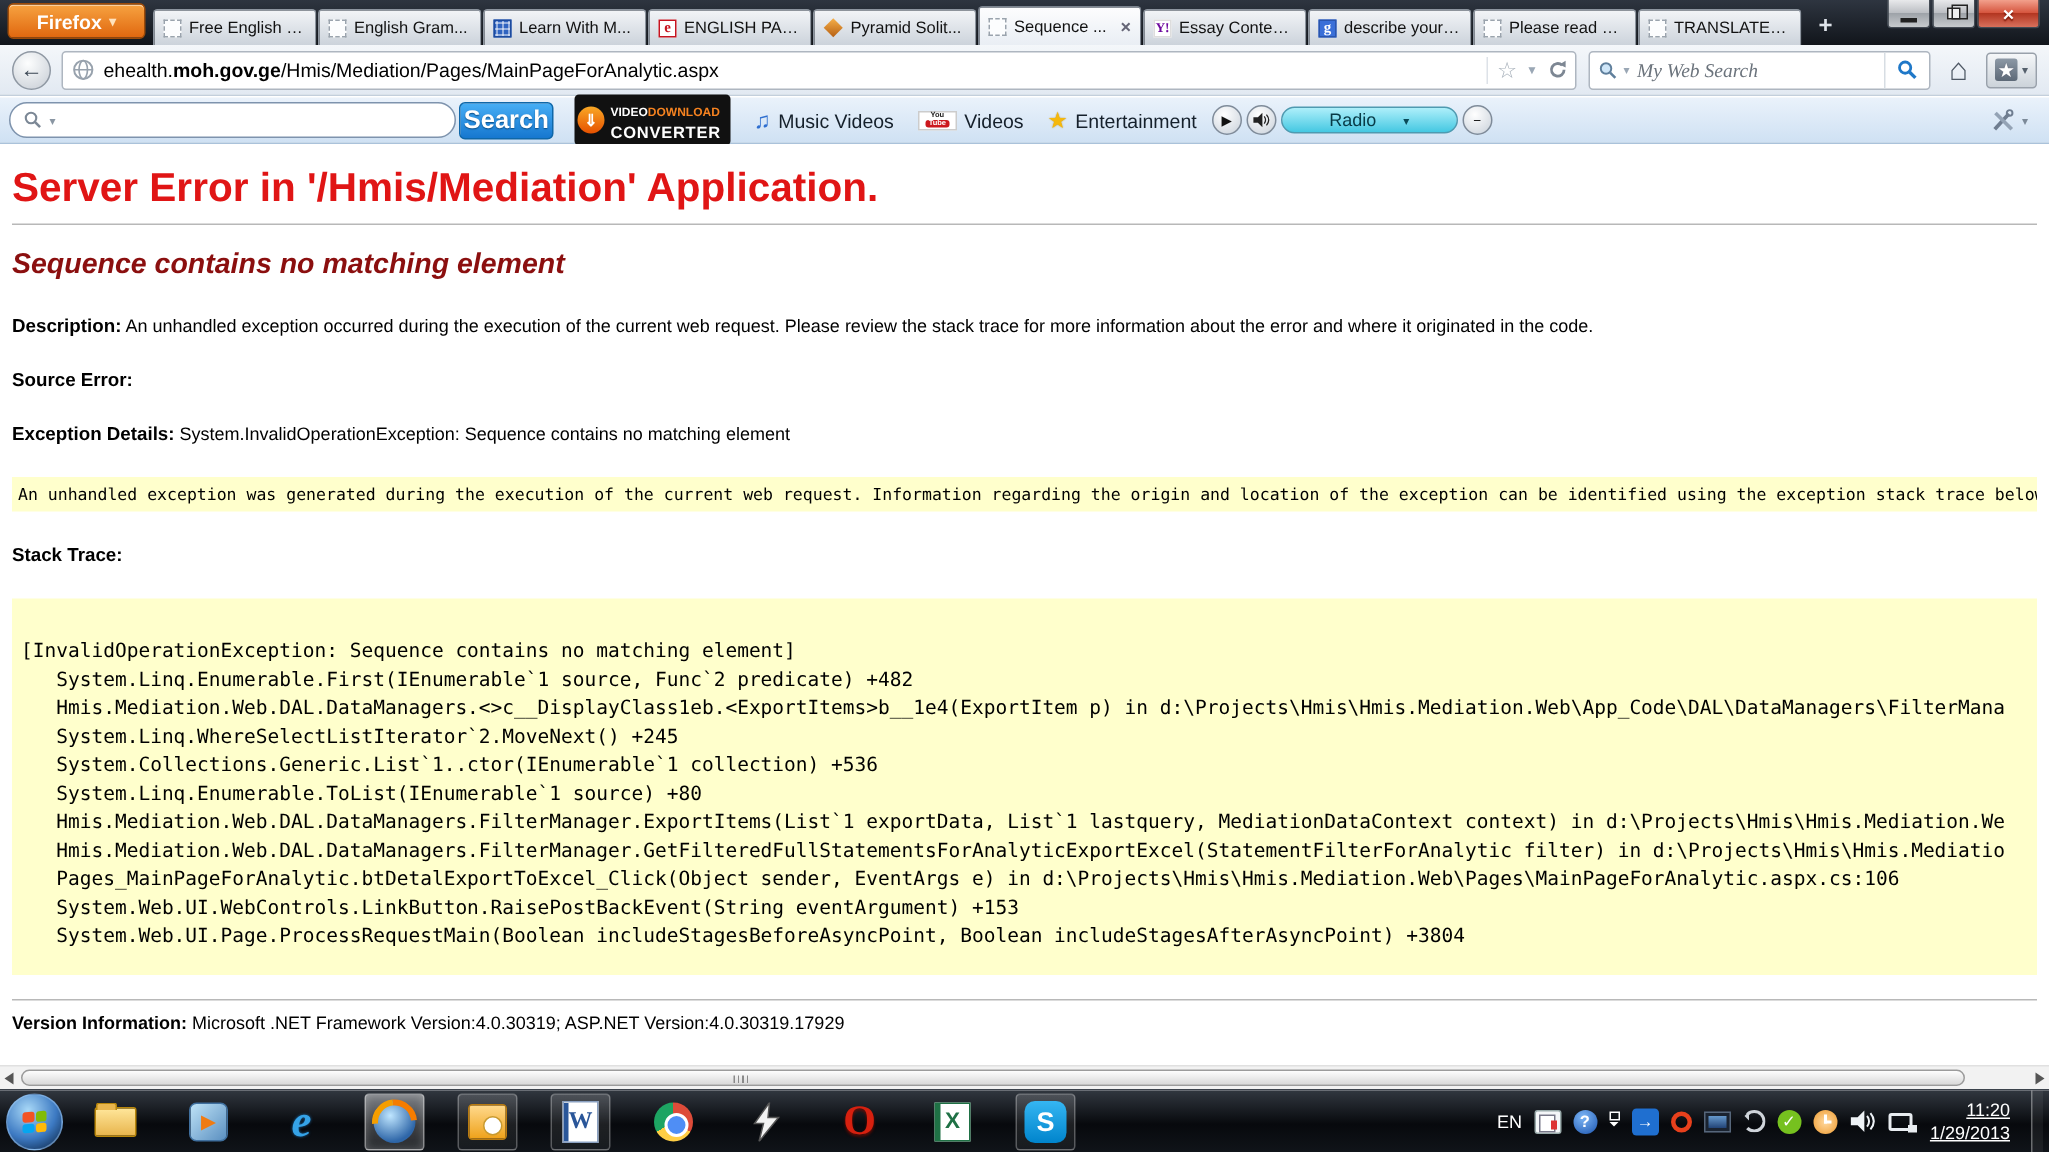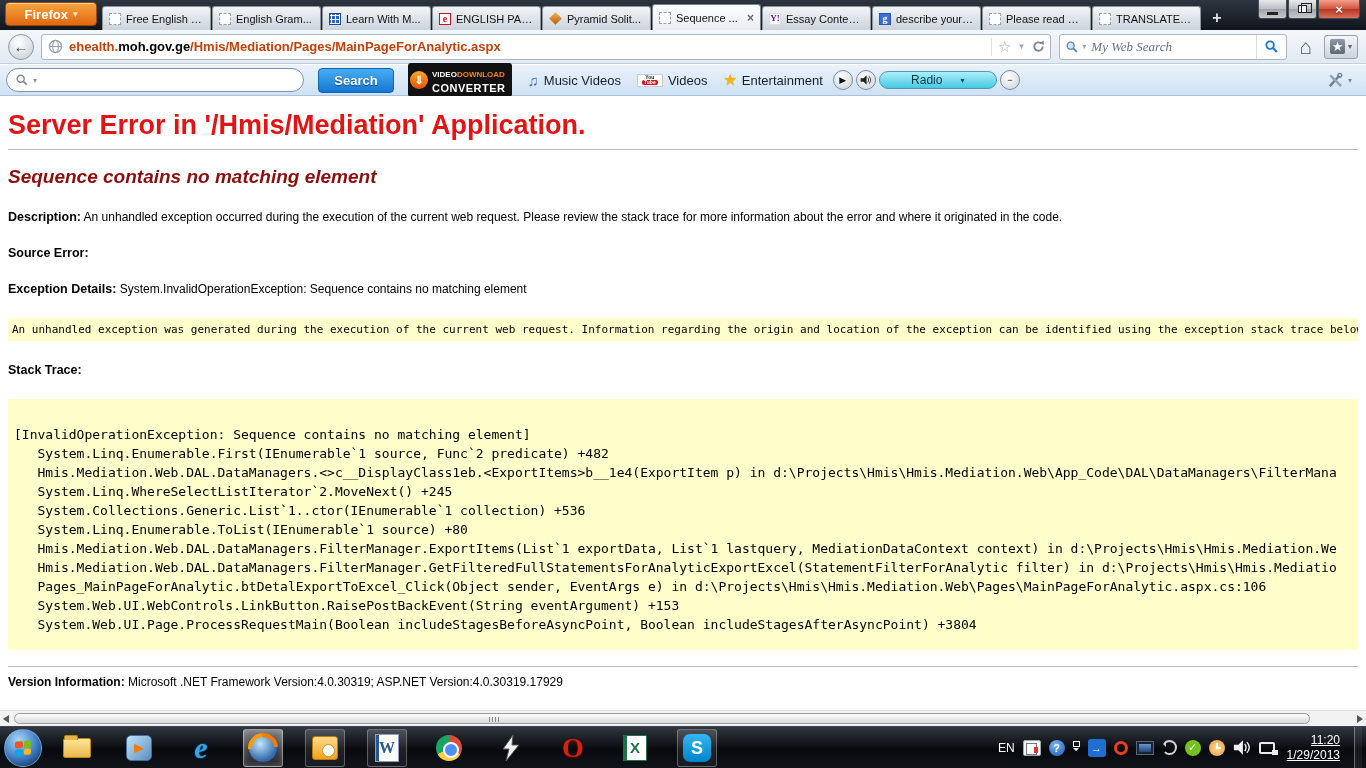--- a/index.html
+++ b/index.html
@@ -45,21 +45,21 @@
   
   .navbar{position:absolute;left:0;top:30px;width:1366px;height:34px;
           background:linear-gradient(#f4f7fa,#e2e9f2);border-bottom:1px solid #c3cfdc;
           display:flex;align-items:center;padding:0 8px;}
   .backbtn{width:26px;height:26px;border-radius:50%;border:1px solid #8f98a3;
            background:radial-gradient(circle at 40% 30%,#fdfefe,#c6ccd4);
            display:flex;align-items:center;justify-content:center;font-size:15px;font-weight:bold;color:#3a4653;flex:none;}
   .urlbar{flex:1;height:26px;margin-left:7px;background:#fff;border:1px solid #aeb6c0;border-radius:3px;
           display:flex;align-items:center;padding:0 4px;font-size:13px;}
   .urlbar .globe{flex:none;margin:0 6px 0 2px;}
-  .url-prefix,.url-path{color:#c2410c;font-weight:bold;}
+  .url-prefix,.url-path{color:#000000;}
   .url-domain{color:#000;font-weight:bold;}
   .urltools{margin-left:auto;display:flex;align-items:center;gap:6px;border-left:1px solid #dde2e8;padding-left:6px;}
   .urltools .star{color:#a7b0ba;font-size:15px;}
   .urltools .dd{color:#9aa7b5;font-size:8px;}
   .searchbox{width:228px;height:26px;margin-left:8px;background:#fff;border:1px solid #aeb6c0;border-radius:3px;
              display:flex;align-items:center;padding:0 0 0 5px;flex:none;}
   .searchbox input{border:none;outline:none;flex:1;font-family:"Liberation Serif",serif;font-style:italic;
                    font-size:13px;color:#555;background:transparent;min-width:0;}
   .searchbox input::placeholder{color:#6b737c;font-style:italic;}
   .searchbox .dd{color:#9aa7b5;font-size:8px;margin:0 3px;}
@@ -71,22 +71,22 @@
                 width:15px;height:15px;border-radius:2px;display:flex;align-items:center;justify-content:center;}
   .bmbtn .dd{font-size:8px;color:#55606c;}
 
   
   .toolbar{position:absolute;left:0;top:65px;width:1366px;height:31px;
            background:linear-gradient(#eaf2fb,#cfe1f3);border-bottom:1px solid #aac2da;
            display:flex;align-items:center;padding:0 6px;font-size:13px;color:#15202b;}
   .tb-input{width:298px;height:24px;background:#fff;border:1px solid #7e93ad;border-radius:12px;
             display:flex;align-items:center;padding:0 8px;flex:none;}
   .tb-input .dd{font-size:8px;color:#8a96a3;margin-left:4px;}
-  .tb-search{width:76px;height:25px;margin-left:14px;border-radius:4px;border:1px solid #0f67a8;
-             background:linear-gradient(#47aef5,#1677cf);color:#fff;font-weight:bold;font-size:13px;
+  .tb-search{width:63px;height:25px;margin-left:2px;border-radius:4px;border:1px solid #0f67a8;
+             background:linear-gradient(#47aef5,#1677cf);color:#fff;font-weight:bold;font-size:17px;
              display:flex;align-items:center;justify-content:center;flex:none;text-shadow:0 1px 1px #0a4a80;}
   .vdc{margin-left:14px;display:flex;align-items:center;background:#111;border-radius:3px;padding:2px 6px 2px 2px;flex:none;}
   .vdc .orb{width:18px;height:18px;border-radius:50%;background:linear-gradient(#f9a825,#e65100);
             color:#fff;font-size:11px;font-weight:bold;display:flex;align-items:center;justify-content:center;margin-right:4px;}
   .vdc .l1{font:bold 8px/9px "Liberation Sans",sans-serif;letter-spacing:0;}
   .vdc .l1 .w{color:#fff;} .vdc .l1 .o{color:#f58220;}
   .vdc .l2{font:bold 11px/11px "Liberation Sans",sans-serif;color:#fff;letter-spacing:.5px;}
   .tb-link{display:flex;align-items:center;gap:5px;margin-left:16px;flex:none;}
   .note{color:#2f6fd0;font-size:15px;}
   .yt{width:26px;height:13px;display:flex;flex-direction:column;align-items:center;justify-content:center;

